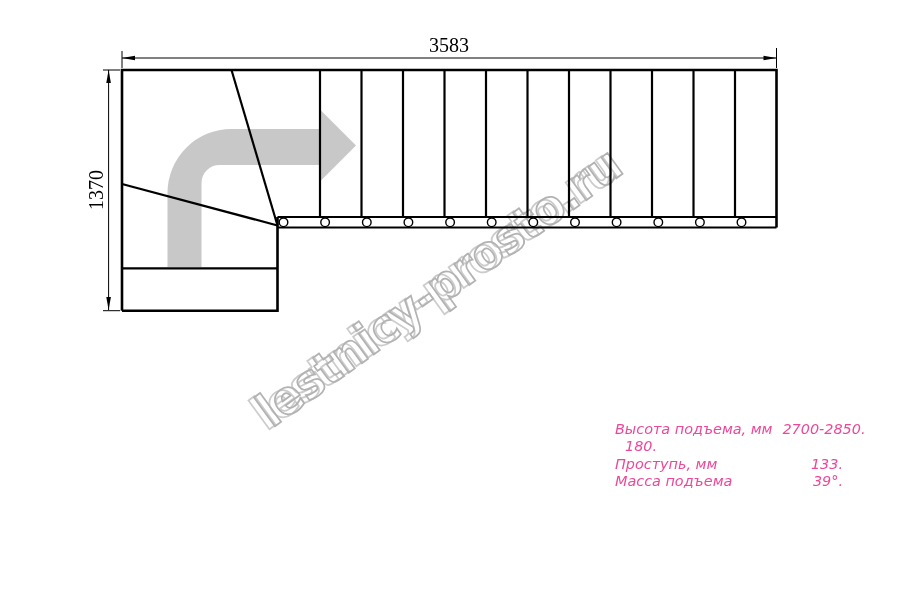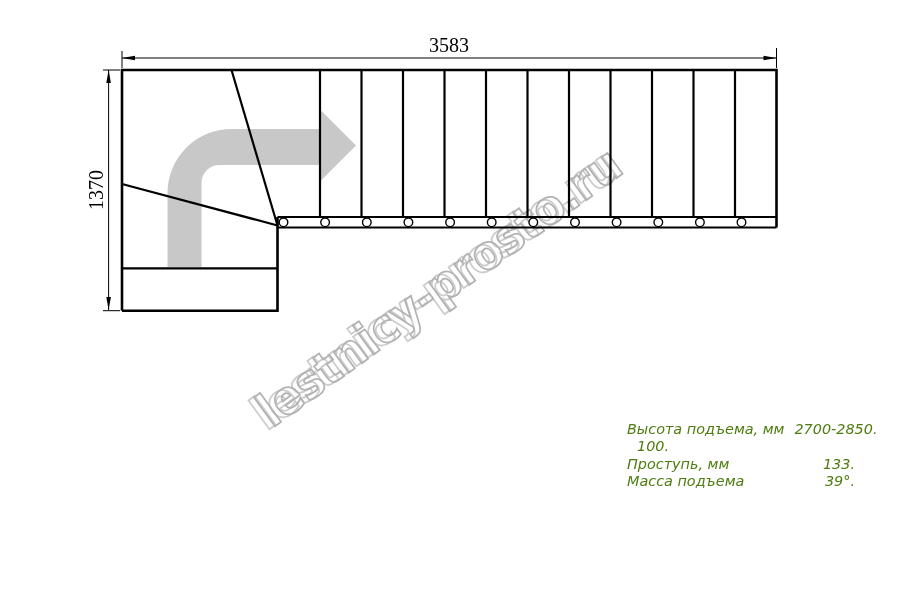--- a/index.html
+++ b/index.html
@@ -2,21 +2,21 @@
 <html><head>
 <meta charset="utf-8">
 <style>
   html,body{margin:0;padding:0;}
   body{width:900px;height:600px;background:#ffffff;font-family:"DejaVu Sans","Liberation Sans",sans-serif;}
   .stage{position:relative;width:900px;height:600px;background:#ffffff;overflow:hidden;}
   svg.plan{position:absolute;left:0;top:0;display:block;}
   .specs{
     position:absolute;left:615px;top:421px;width:228px;
     font-family:"DejaVu Sans","Liberation Sans",sans-serif;
-    font-style:italic;font-size:14.4px;line-height:17.35px;color:#4d7c0f;margin-left:12px;
+    font-style:italic;font-size:14.4px;line-height:17.35px;color:#ec4899;
   }
   .spec-row{display:flex;justify-content:space-between;white-space:nowrap;}
   .spec-label{text-align:left;}
   .spec-value{text-align:right;margin-left:10px;}
 </style>
 </head>
 <body>
 
 <div class="stage">
 
@@ -88,21 +88,21 @@
       </g>
     </g>
   </svg>
 
   <div class="specs">
     <div class="spec-row">
       <span class="spec-label">Высота подъема, мм</span>
       <span class="spec-value">2700-2850.</span>
     </div>
     <div class="spec-row">
-      <span class="spec-value">100.</span>
+      <span class="spec-value">180.</span>
     </div>
     <div class="spec-row">
       <span class="spec-label">Проступь, мм</span>
       <span class="spec-value">133.</span>
     </div>
     <div class="spec-row">
       <span class="spec-label">Масса подъема</span>
       <span class="spec-value">39°.</span>
     </div>
   </div>

